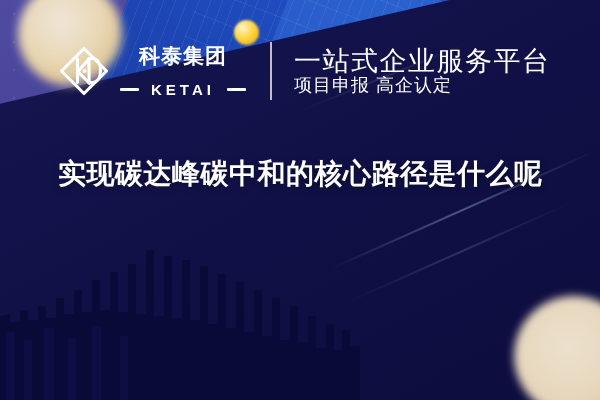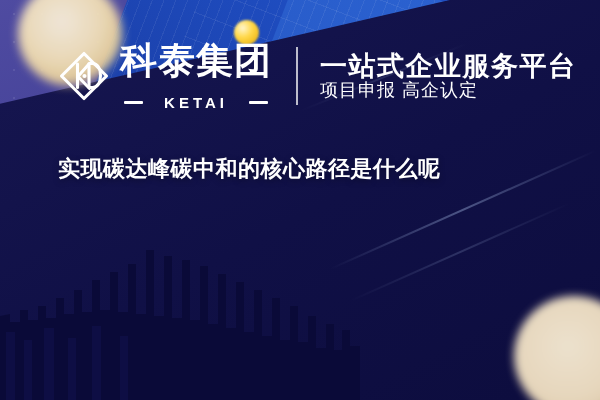--- a/index.html
+++ b/index.html
@@ -124,53 +124,53 @@
   .header{
     position:absolute;left:58px;top:42px;
     display:flex;align-items:center;gap:0;
   }
   .logo-mark{width:52px;height:52px;flex:0 0 auto;}
   .logo-mark svg{display:block;width:52px;height:52px;}
 
   .logo-word{margin-left:10px;display:flex;flex-direction:column;align-items:center;}
   .logo-cn{
     font-family:"Liberation Sans","DejaVu Sans",sans-serif;
-    font-weight:bold;font-size:37px;line-height:1;
+    font-weight:bold;font-size:21px;line-height:1;
     color:#ffffff;letter-spacing:1px;
     white-space:nowrap;
   }
-  .logo-en-row{display:flex;align-items:center;gap:21px;margin-top:16px;}
+  .logo-en-row{display:flex;align-items:center;gap:12px;margin-top:16px;}
   .logo-dash{width:19px;height:3px;background:#fff;border-radius:1px;}
   .logo-en{
     font-size:15px;font-weight:bold;letter-spacing:4px;color:#fff;
     line-height:1;
   }
 
   .divider{
     width:2px;height:58px;background:rgba(255,255,255,.72);
     margin-left:24px;margin-right:22px;flex:0 0 auto;
   }
 
   .tagline{display:flex;flex-direction:column;}
   .tagline-main{
     font-size:27px;color:#ffffff;line-height:1.08;
     letter-spacing:1.5px;white-space:nowrap;
-    font-weight:700;
+    font-weight:400;
   }
   .tagline-sub{
     margin-top:0;
     font-size:18px;color:#ffffff;line-height:1.1;
     letter-spacing:1px;white-space:nowrap;font-weight:500;
   }
 
   
   .headline{
     position:absolute;left:58px;top:152px;
     width:500px;
-    font-size:22px;font-weight:bold;color:#ffffff;
+    font-size:28px;font-weight:bold;color:#ffffff;
     line-height:1.55;letter-spacing:.5px;
     text-shadow:0 2px 6px rgba(0,0,0,.35);
   }
 </style>
 </head>
 <body>
 
 <div class="banner">
 
   <div class="bg-base"></div>

